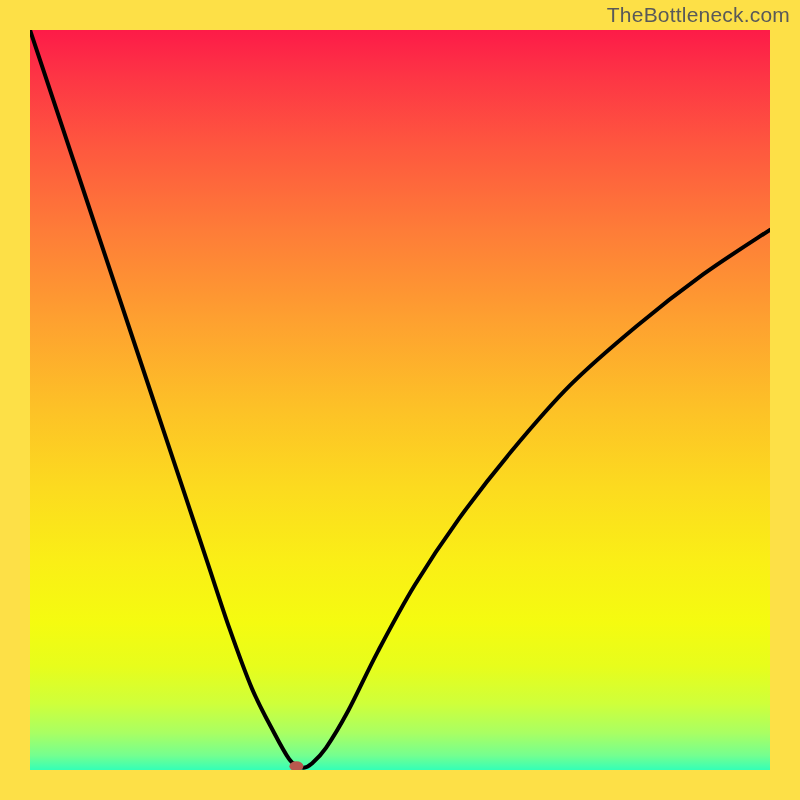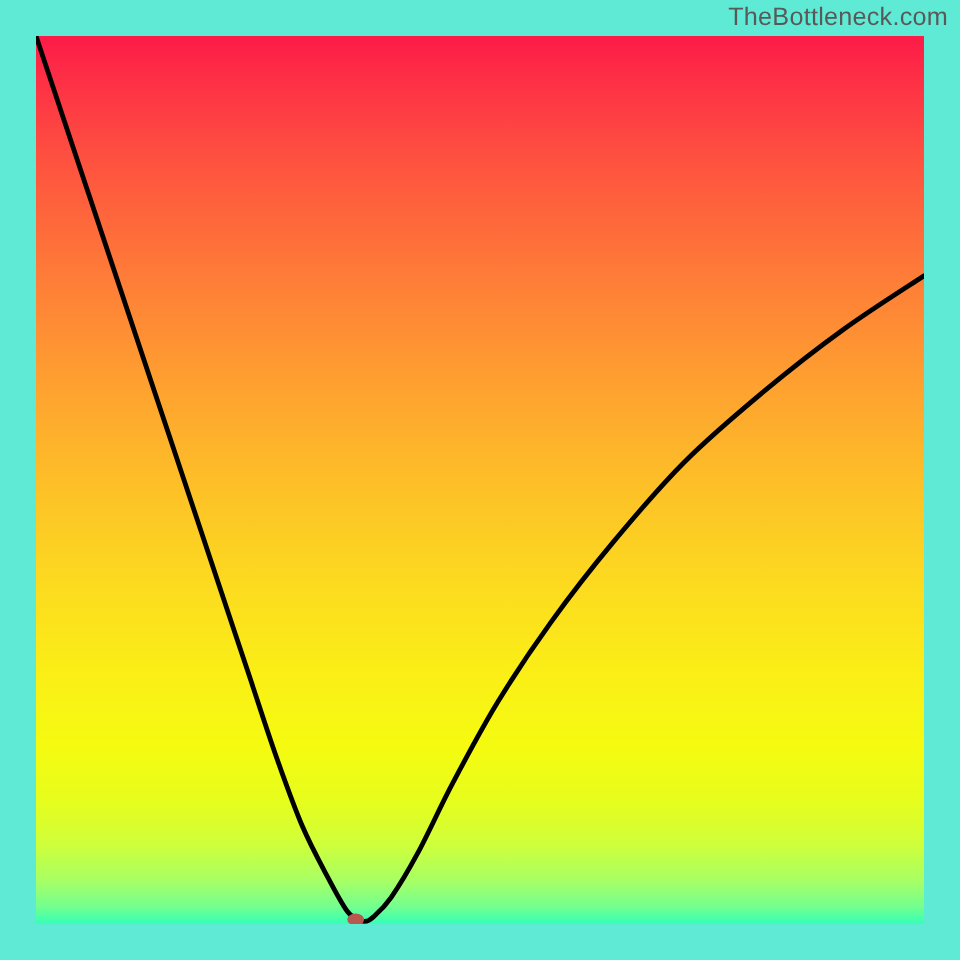--- a/index.html
+++ b/index.html
@@ -3,21 +3,21 @@
 <meta charset="utf-8">
 <style>
   * { margin: 0; padding: 0; box-sizing: border-box; }
   html, body { width: 800px; height: 800px; overflow: hidden; }
   body { background: #000; font-family: Arial, Helvetica, sans-serif; }
 
   .frame {
     position: relative;
     width: 800px;
     height: 800px;
-    background: #5eead4;
+    background: #fde047;
   }
   .watermark {
     position: absolute;
     top: 3px;
     right: 10px;
     color: #595959;
     font-size: 21px;
     font-weight: 400;
     letter-spacing: 0.2px;
     z-index: 5;

